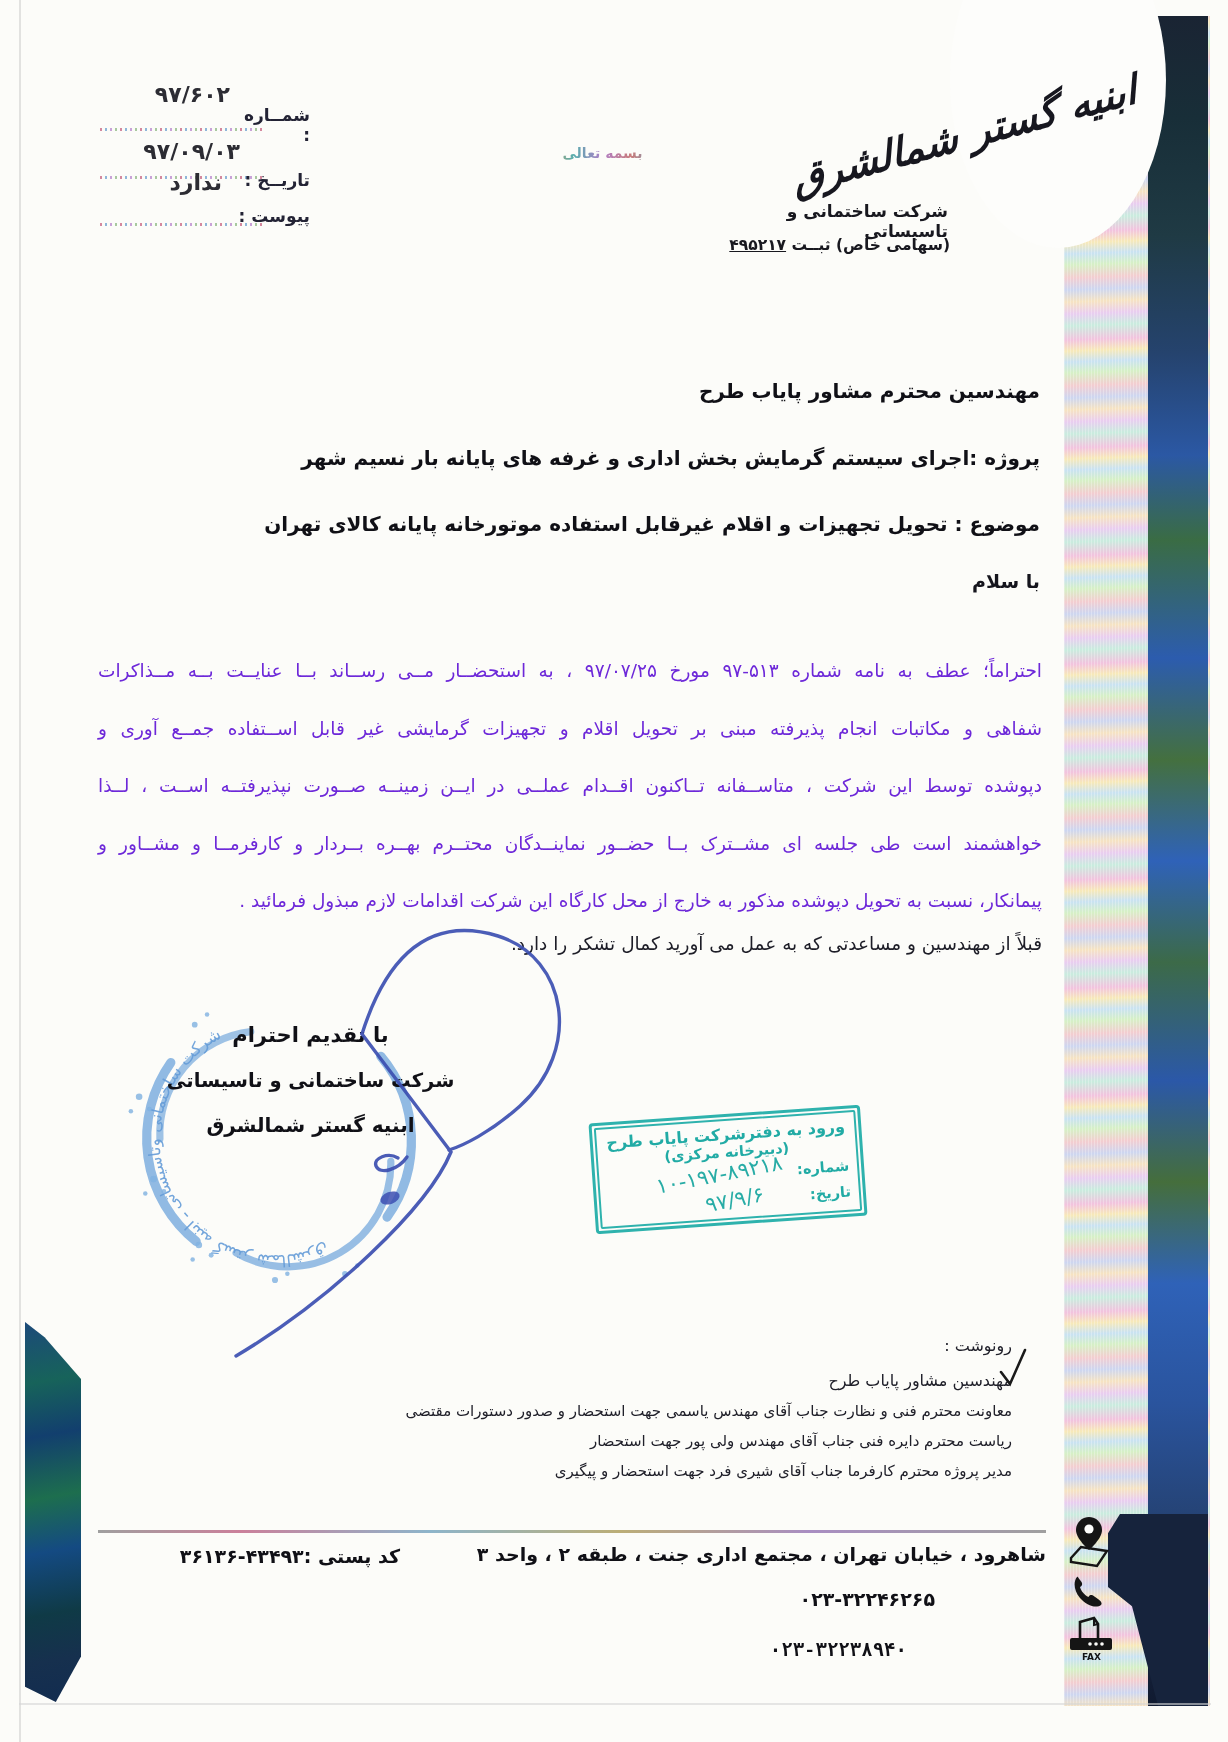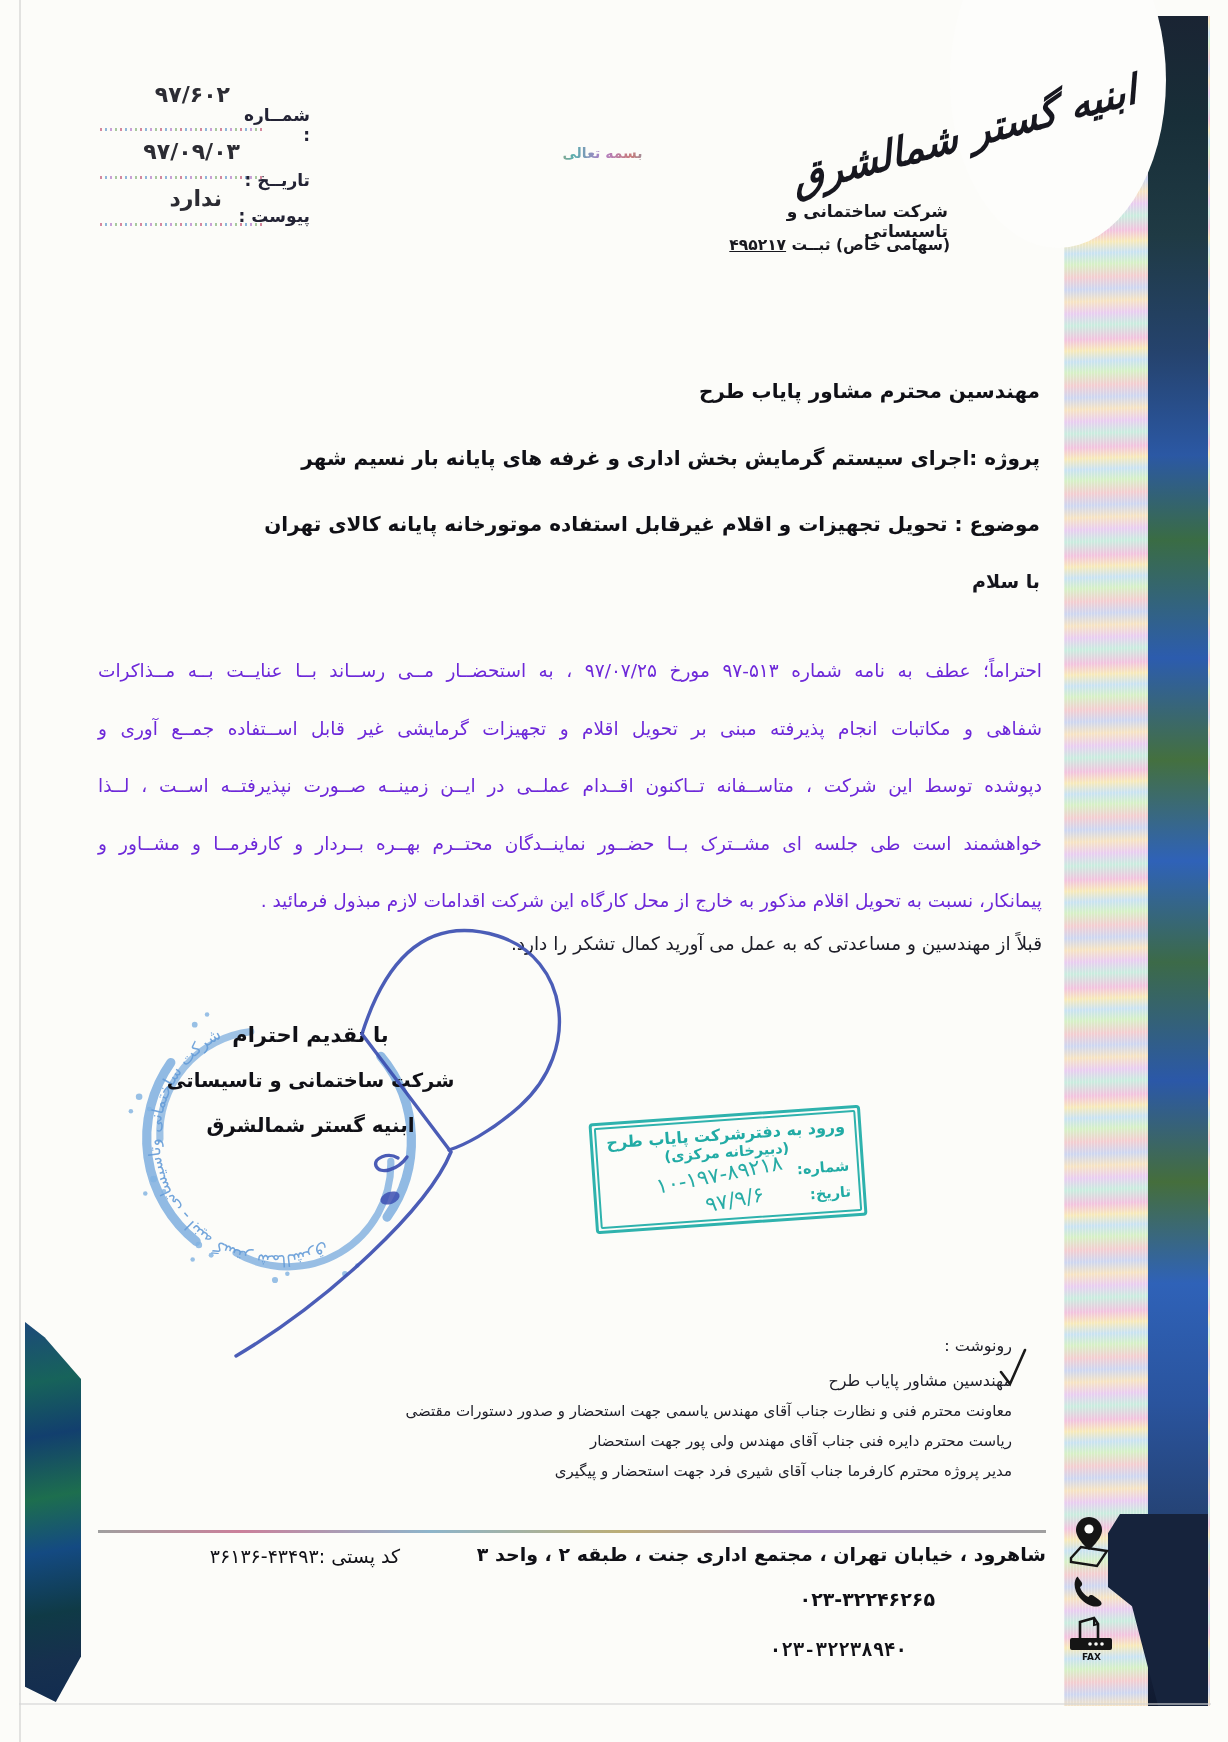--- a/index.html
+++ b/index.html
@@ -86,21 +86,21 @@
   .stamp-row .lab{font-weight:700;font-size:14.5px;}
   .stamp-row .hand{font-size:21px;font-weight:500;letter-spacing:1px;transform:rotate(-7deg);margin:0 14px 0 0;color:#28aca6;}
   
   .cc-label{font-size:16px;text-align:right;color:#20202a;}
   .cc-item{text-align:right;color:#20202a;font-size:15px;height:30px;line-height:30px;}
   .cc-item.first{font-size:16px;}
   
   .foot-rule{height:2.5px;opacity:.85;background:linear-gradient(90deg,#8f8f8f,#c26a8a 15%,#7aa8c2 35%,#b0a060 55%,#9a7ab8 75%,#8f8f8f 100%);}
   .foot-address{font-weight:700;font-size:19px;text-align:right;color:#101016;}
   .foot-phone{font-weight:700;font-size:19px;text-align:right;color:#101016;direction:ltr;}
-  .foot-postal{font-weight:400;font-size:19px;text-align:right;color:#101016;}
+  .foot-postal{font-weight:700;font-size:19px;text-align:right;color:#101016;}
   .icon-col svg{display:block;}
 </style>
 </head>
 <body>
 
 <div class="page">
 
   <div class="abs strip-base"></div>
   <div class="abs strip-dark"></div>
   <div class="abs strip-blob"></div>
@@ -110,40 +110,40 @@
   <div class="abs edge-h"></div>
 
   <div class="abs meta-value rtl" style="left:110px;top:82px;width:120px;">۹۷/۶۰۲</div>
   <div class="abs dots" style="left:100px;top:128px;width:165px;"></div>
   <div class="abs meta-label rtl" style="left:238px;top:105px;width:72px;">شمــاره :</div>
 
   <div class="abs meta-value rtl" style="left:102px;top:139px;width:138px;">۹۷/۰۹/۰۳</div>
   <div class="abs dots" style="left:100px;top:176px;width:165px;"></div>
   <div class="abs meta-label rtl" style="left:238px;top:158px;width:72px;margin-top:12px;">تاریــخ :</div>
 
-  <div class="abs meta-value rtl" style="left:112px;top:186px;width:110px;">ندارد</div>
+  <div class="abs meta-value rtl" style="left:112px;top:170px;width:110px;">ندارد</div>
   <div class="abs dots" style="left:100px;top:223px;width:162px;"></div>
   <div class="abs meta-label rtl" style="left:238px;top:206px;width:72px;">پیوست :</div>
 
   <div class="abs besmeh" style="left:545px;top:145px;width:115px;">بسمه تعالی</div>
   <div class="abs calligraphy rtl" style="left:762px;top:118px;width:380px;">ابنیه گستر شمالشرق</div>
   <div class="abs co-type rtl" style="left:718px;top:201px;width:230px;">شرکت ساختمانی و تاسیساتی</div>
   <div class="abs co-reg rtl" style="left:692px;top:236px;width:258px;text-align:right;"><span>(سهامی خاص)  ثبــت </span><span class="u">۴۹۵۲۱۷</span></div>
 
   <div class="abs h-line rtl" style="left:240px;top:446px;width:800px;">پروژه :اجرای سیستم گرمایش بخش اداری و غرفه های پایانه بار نسیم شهر</div>
   <div class="abs h-line rtl" style="left:400px;top:379px;width:640px;">مهندسین محترم مشاور پایاب طرح</div>
   <div class="abs h-line rtl" style="left:240px;top:512px;width:800px;">موضوع : تحویل تجهیزات و اقلام غیرقابل استفاده موتورخانه پایانه کالای تهران</div>
   <div class="abs salam rtl" style="left:840px;top:570px;width:200px;">با سلام</div>
 
   <div class="abs body-col" style="left:98px;top:642px;width:944px;direction:rtl;">
     <div class="bline">احتراماً؛ عطف به نامه شماره ۵۱۳-۹۷ مورخ ۹۷/۰۷/۲۵ ، به استحضــار مــی رســاند بــا عنایــت بــه مــذاکرات</div>
     <div class="bline">شفاهی و مکاتبات انجام پذیرفته مبنی بر تحویل اقلام و تجهیزات گرمایشی غیر قابل اســتفاده جمــع آوری و</div>
     <div class="bline">دپوشده توسط این شرکت ، متاســفانه تــاکنون اقــدام عملــی در ایــن زمینــه صــورت نپذیرفتــه اســت ، لــذا</div>
     <div class="bline">خواهشمند است طی جلسه ای مشــترک بــا حضــور نماینــدگان محتــرم بهــره بــردار و کارفرمــا و مشــاور و</div>
-    <div class="bline last">پیمانکار، نسبت به تحویل اقلام مذکور به خارج از محل کارگاه این شرکت اقدامات لازم مبذول فرمائید .</div>
+    <div class="bline last">پیمانکار، نسبت به تحویل دپوشده مذکور به خارج از محل کارگاه این شرکت اقدامات لازم مبذول فرمائید .</div>
   </div>
   <div class="abs closing rtl" style="left:400px;top:933px;width:642px;">قبلاً از مهندسین و مساعدتی که به عمل می آورید کمال تشکر را دارد.</div>
 
   <div class="abs sig-col rtl" style="left:158px;top:1012px;width:305px;">
     <div class="s1">با تقدیم احترام</div>
     <div class="s2">شرکت ساختمانی و تاسیساتی</div>
     <div class="s3">ابنیه گستر شمالشرق</div>
   </div>
 
   <svg class="abs seal-svg" style="left:100px;top:965px;" width="350" height="350" viewBox="0 0 340 340">

